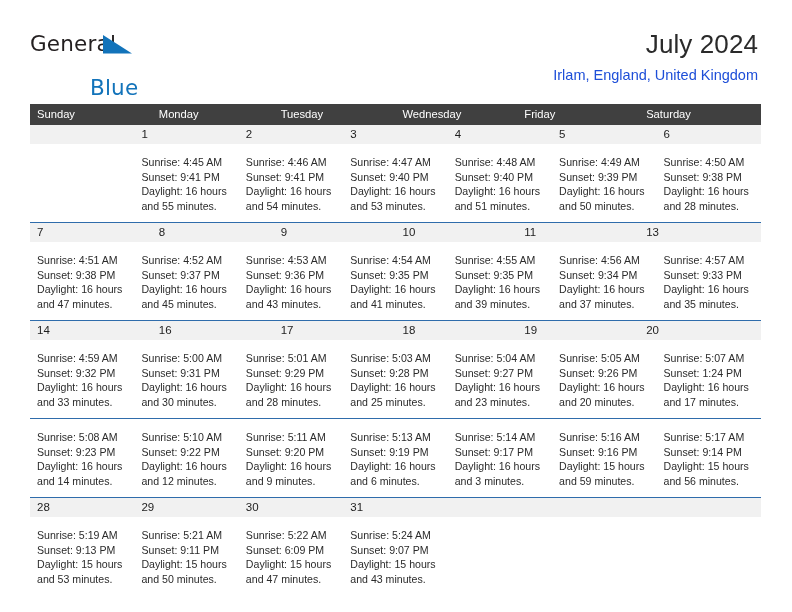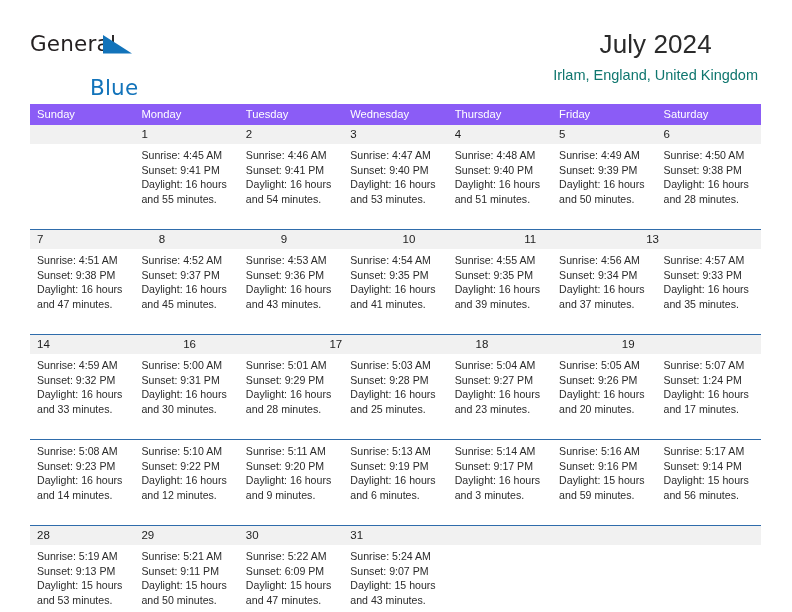--- a/index.html
+++ b/index.html
@@ -66,49 +66,49 @@
     width: 30px;
     height: 19px;
     overflow: hidden;
   }
   .brand-mark svg { display: block; }
 
   .title-block {
     position: absolute;
     right: 0;
     top: 0;
-    text-align: center;
+    text-align: right;
   }
   .month-title {
     font-size: 26px;
     font-weight: 400;
     color: #2a2a2a;
     line-height: 32px;
     letter-spacing: 0.1px;
     white-space: nowrap;
   }
   .location-sub {
     margin-top: 6px;
     font-size: 14.5px;
     font-weight: 400;
-    color: #0f766e;
+    color: #1d4ed8;
     line-height: 18px;
     white-space: nowrap;
   }
 
   
   .calendar {
     position: absolute;
     left: 30px;
     top: 104px;
     width: 731px;
   }
   .cal-header-row {
     display: flex;
-    background: #8b5cf6;
+    background: #404040;
     height: 21px;
   }
   .cal-header-cell {
     flex: 1 1 0;
     color: #ffffff;
     font-size: 11.2px;
     line-height: 21px;
     padding-left: 7px;
     box-sizing: border-box;
     white-space: nowrap;
@@ -130,21 +130,22 @@
     flex: 1 1 0;
     font-size: 11.5px;
     line-height: 19px;
     color: #1d1d1d;
     padding-left: 7px;
     box-sizing: border-box;
   }
   .week-body {
     display: flex;
     background: #ffffff;
-    height: 85px;
+    height: 71px;
+    margin-top: 7px;
   }
   .info-cell {
     flex: 1 1 0;
     padding: 4px 7px 0 7px;
     box-sizing: border-box;
   }
   .info-line {
     font-size: 10.6px;
     line-height: 14.6px;
     color: #2b2b2b;
@@ -175,21 +176,20 @@
 
   </div>
 
   <div class="calendar">
 
     <div class="cal-header-row">
       <div class="cal-header-cell">Sunday</div>
       <div class="cal-header-cell">Monday</div>
       <div class="cal-header-cell">Tuesday</div>
       <div class="cal-header-cell">Wednesday</div>
-      <div class="cal-header-cell">Thursday</div>
       <div class="cal-header-cell">Friday</div>
       <div class="cal-header-cell">Saturday</div>
     </div>
 
     <div id="weeks-container">
         <div class="week-row">
           <div class="week-dates">
             <div class="date-cell"></div>
             <div class="date-cell">1</div>
             <div class="date-cell">2</div>
@@ -292,20 +292,21 @@
             </div>
           </div>
         </div>
         <div class="week-row">
           <div class="week-dates">
             <div class="date-cell">14</div>
             <div class="date-cell">16</div>
             <div class="date-cell">17</div>
             <div class="date-cell">18</div>
             <div class="date-cell">19</div>
+            <div class="date-cell">20</div>
           </div>
           <div class="week-body">
             <div class="info-cell">
               <div class="info-line">Sunrise: 4:59 AM</div>
               <div class="info-line">Sunset: 9:32 PM</div>
               <div class="info-line">Daylight: 16 hours</div>
               <div class="info-line">and 33 minutes.</div>
             </div>
             <div class="info-cell">
               <div class="info-line">Sunrise: 5:00 AM</div>

